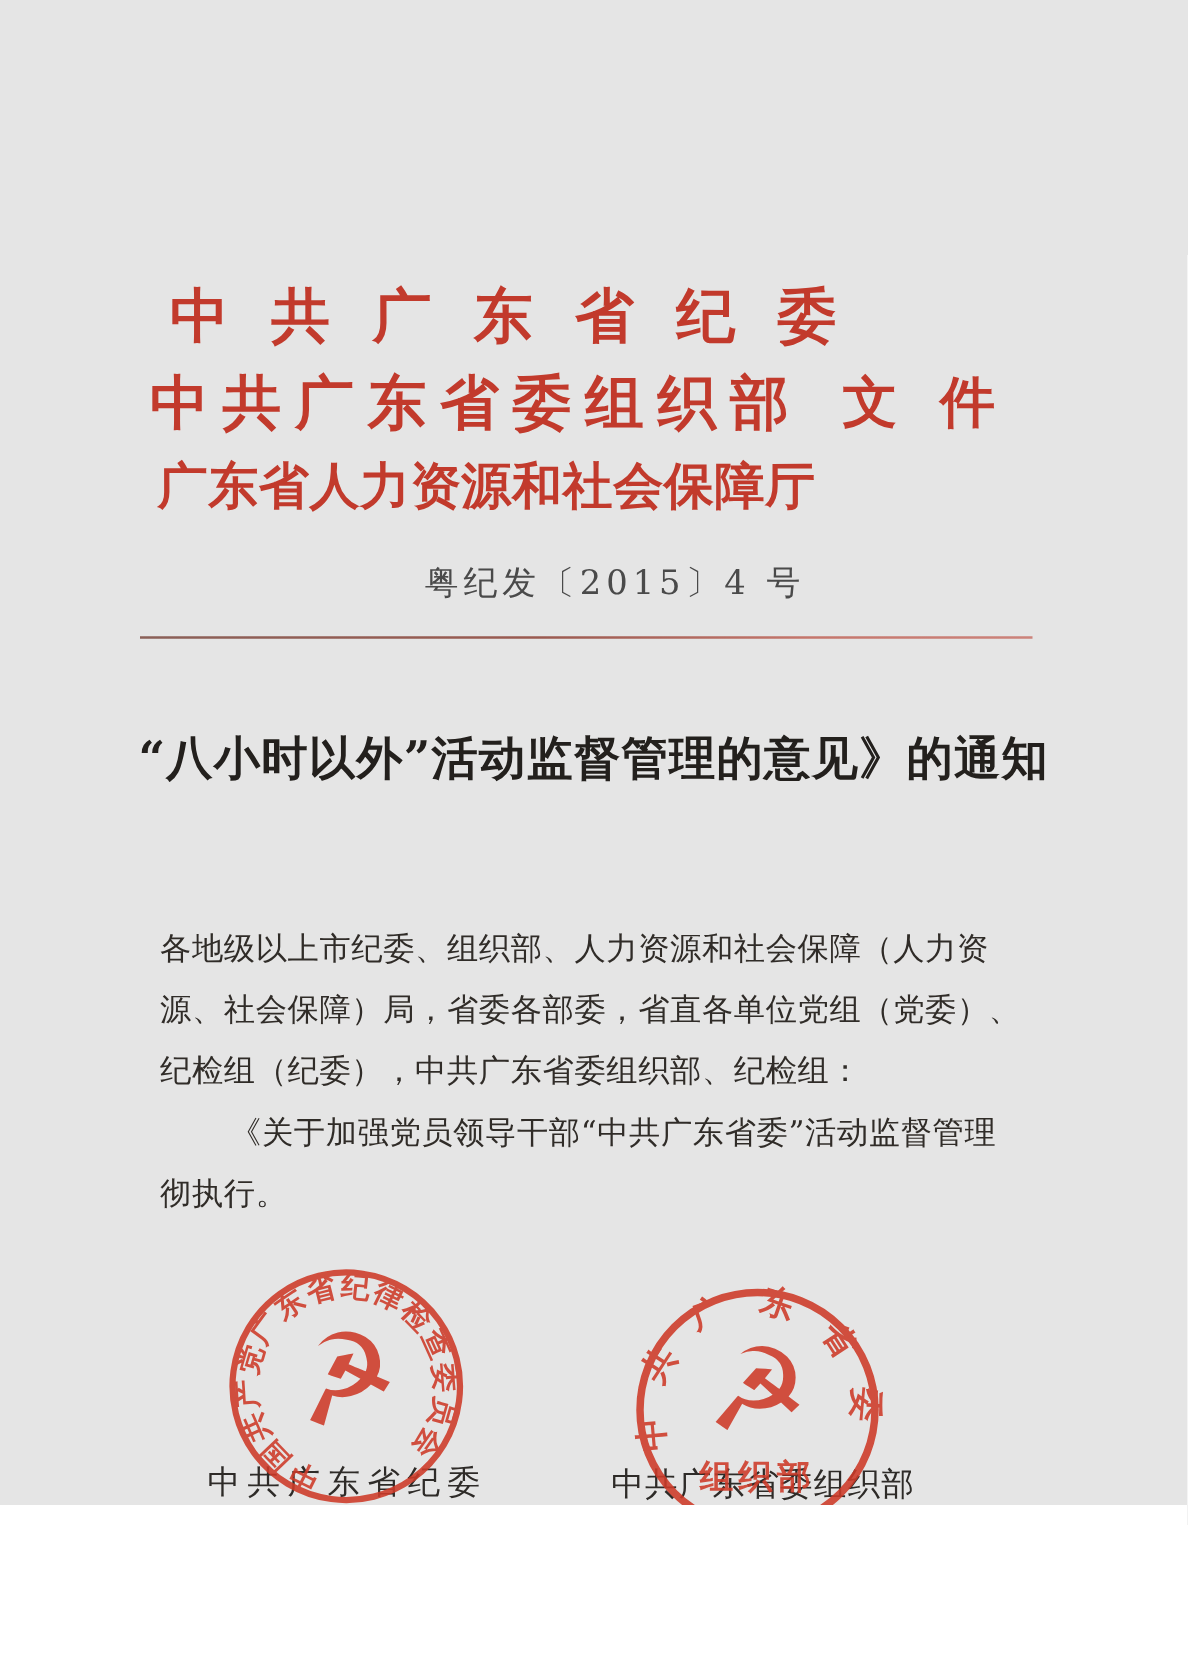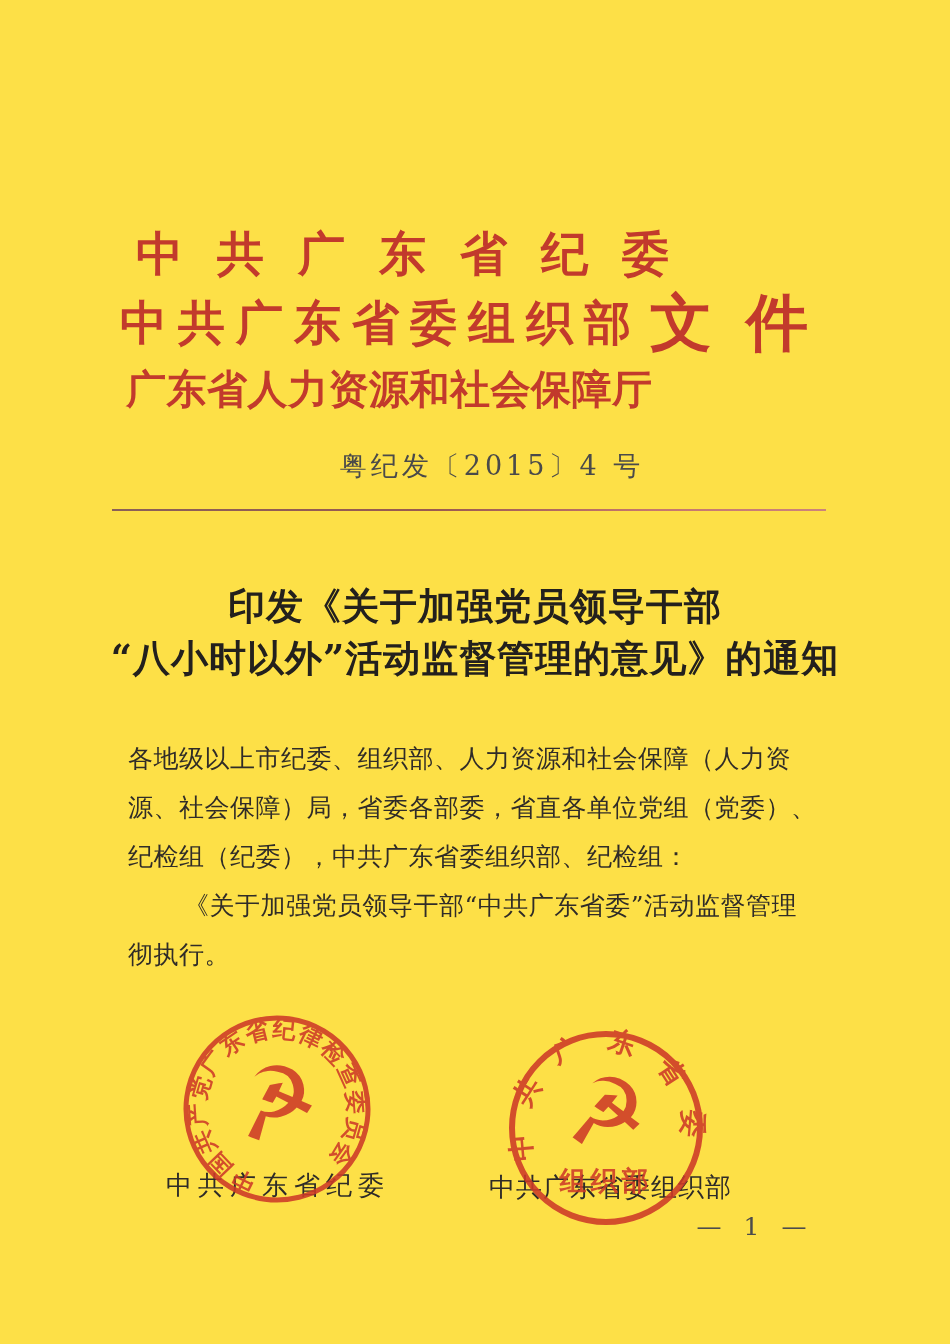--- a/index.html
+++ b/index.html
@@ -2,39 +2,39 @@
 <html><head>
 <meta charset="utf-8">
 <style>
   * { margin: 0; padding: 0; box-sizing: border-box; }
   html, body { background: #ffffff; }
   body { font-family: "DejaVu Serif", "Liberation Serif", serif; }
 
   .page {
     position: relative;
     width: 950px;
-    height: 1344px;
+    height: 1204px;
     margin: 0 auto;
-    background: #fde047;
+    background: #e5e5e5;
     overflow: hidden;
     color: #2e2b28;
   }
 
   
   .org-line {
     position: absolute;
     color: #c23a2c;
     font-weight: bold;
     white-space: nowrap;
     font-family: "DejaVu Serif", "Liberation Serif", serif;
   }
   .org1 { left: 136px; top: 226px; font-size: 47px; line-height: 56px; letter-spacing: 34px; }
   .org2 { left: 120px; top: 290px; line-height: 66px; display: flex; align-items: center; }
   .org2 .org2-name   { font-size: 47px; letter-spacing: 11px; }
-  .org2 .org2-wenjian{ font-size: 62px; letter-spacing: 34px; margin-left: 8px; }
+  .org2 .org2-wenjian{ font-size: 44px; letter-spacing: 34px; margin-left: 32px; }
   .org3 { left: 126px; top: 362px; font-size: 40px; line-height: 54px; letter-spacing: 0.5px; }
 
   .doc-number {
     position: absolute;
     left: 0; right: 0;
     top: 448px;
     text-align: center;
     font-size: 27px;
     letter-spacing: 4px;
     color: #4a4a4a;
@@ -113,21 +113,20 @@
     <span class="org2-wenjian">文件</span>
   </div>
 
   <div class="org-line org3">广东省人力资源和社会保障厅</div>
 
   <div class="doc-number">粤纪发〔2015〕4 号</div>
 
   <div class="red-rule"></div>
 
   <h1 class="title">
-    <span class="title-line">印发《关于加强党员领导干部</span>
     <span class="title-line">“八小时以外”活动监督管理的意见》的通知</span>
   </h1>
 
   <div class="body-text">
     <span class="bline">各地级以上市纪委、组织部、人力资源和社会保障（人力资</span>
     <span class="bline">源、社会保障）局，省委各部委，省直各单位党组（党委）、</span>
     <span class="bline">纪检组（纪委），中共广东省委组织部、纪检组：</span>
     <span class="bline indent">《关于加强党员领导干部“中共广东省委”活动监督管理</span>
     <span class="bline">彻执行。</span>
   </div>

